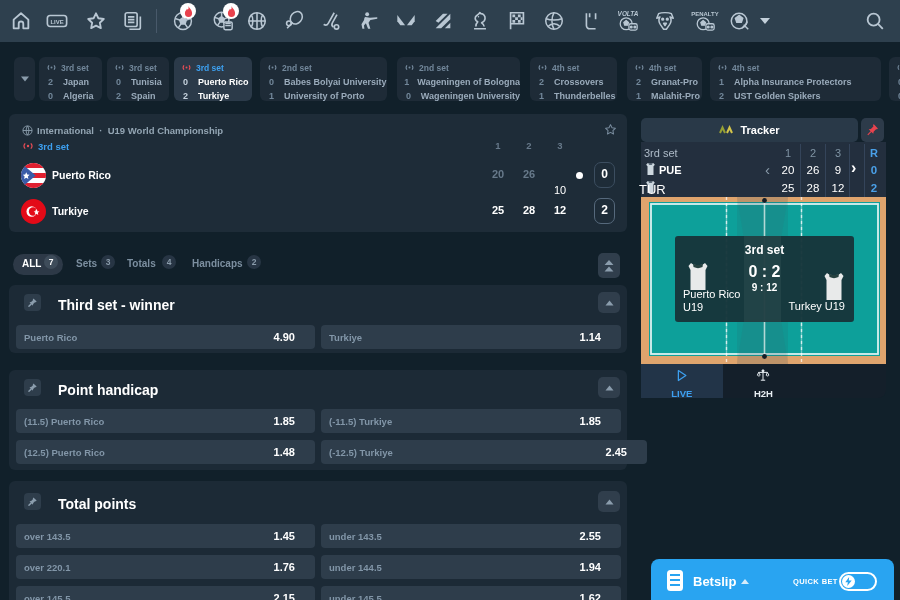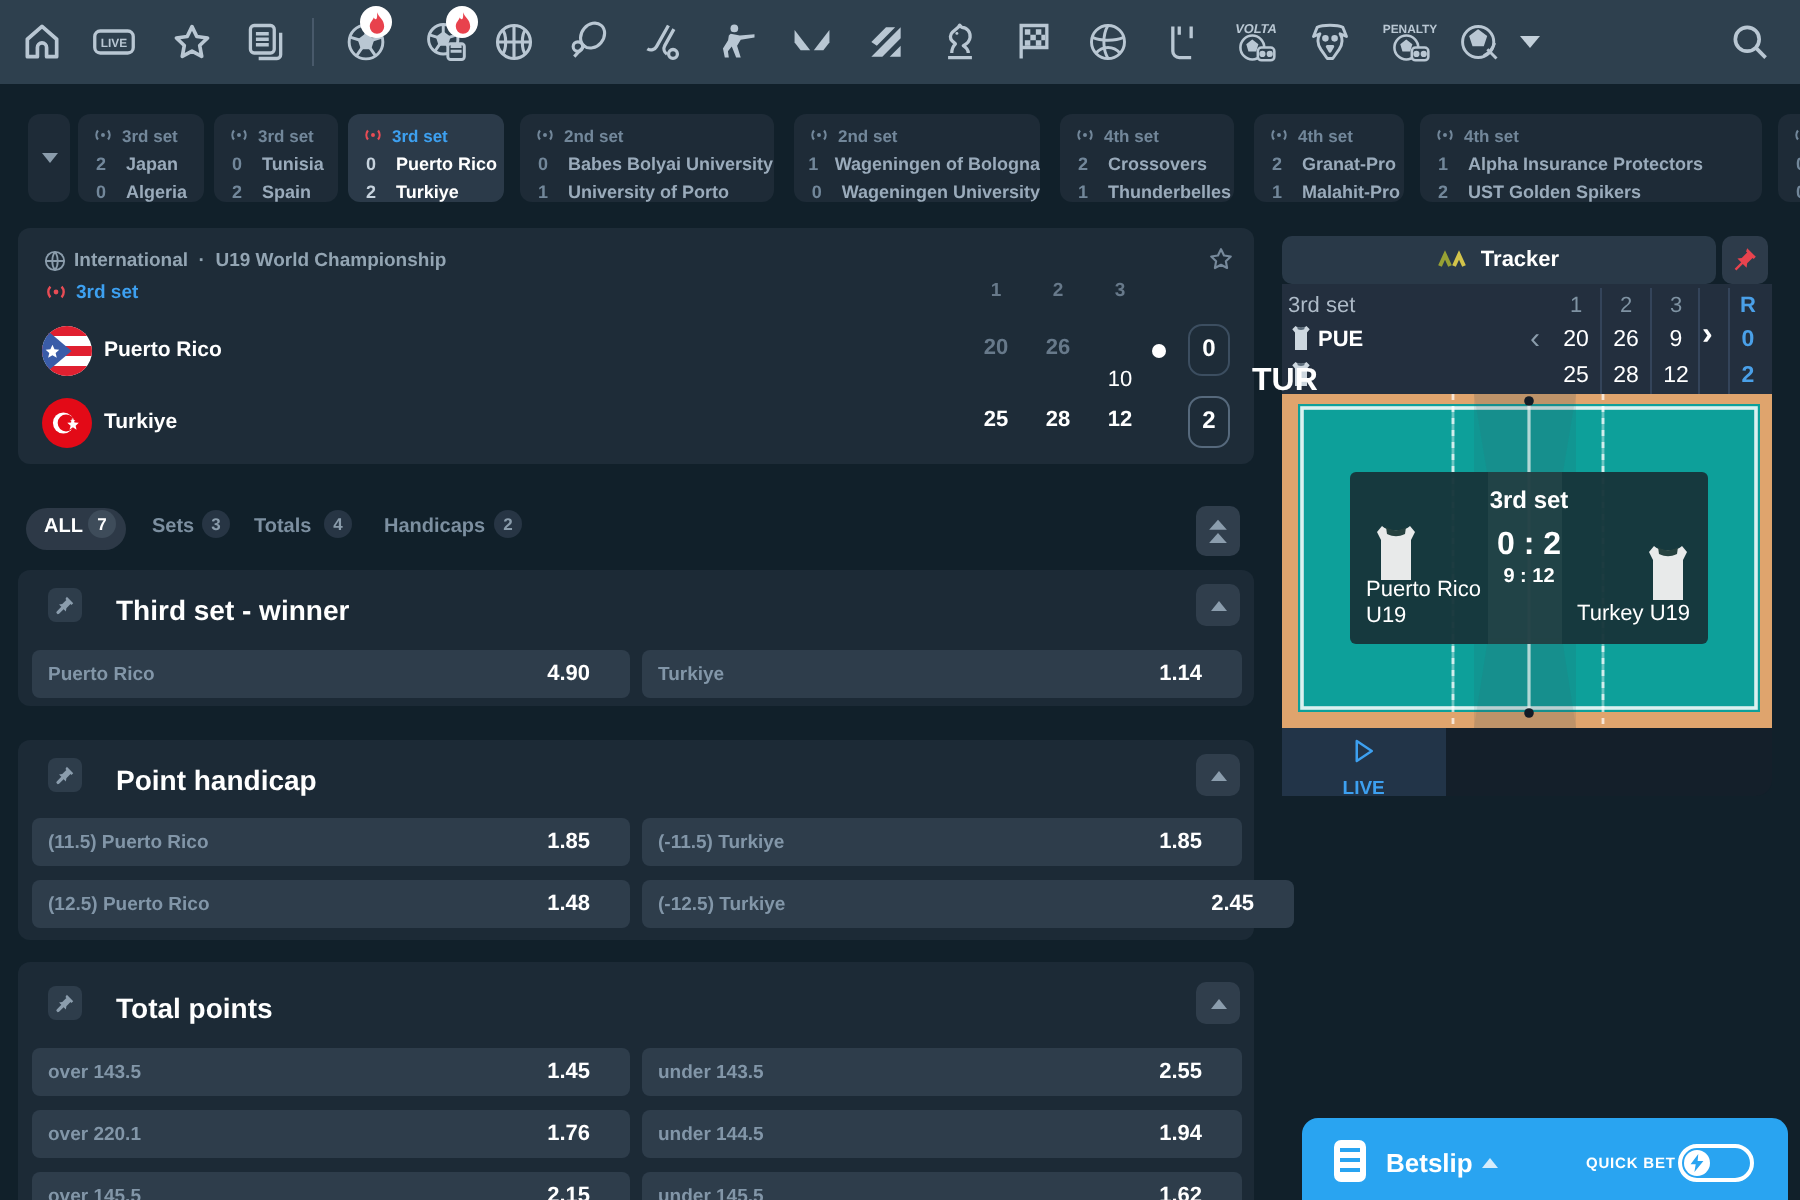--- a/index.html
+++ b/index.html
@@ -484,21 +484,21 @@
  <div class="abs" style="left:644px;top:147px;font-size:11px;color:#aebbc8">3rd set</div>
  <svg class="abs" style="left:646px;top:163px" width="9" height="12" viewBox="0 0 16 22" fill="#cdd7df">
         <path d="M3 0 C5 2 11 2 13 0 L16 3 L13.5 6 L13.5 22 L2.5 22 L2.5 6 L0 3 Z"></path>
         <path d="M4.5 0.5 C6 1.8 10 1.8 11.5 0.5 L11 3 C9 4 7 4 5 3 Z" fill="#5a6a78"></path>
       </svg>
  <div class="abs" style="left:659px;top:164px;font-size:11px;font-weight:bold;color:#fff">PUE</div>
  <svg class="abs" style="left:646px;top:181px" width="9" height="12" viewBox="0 0 16 22" fill="#cdd7df">
         <path d="M3 0 C5 2 11 2 13 0 L16 3 L13.5 6 L13.5 22 L2.5 22 L2.5 6 L0 3 Z"></path>
         <path d="M4.5 0.5 C6 1.8 10 1.8 11.5 0.5 L11 3 C9 4 7 4 5 3 Z" fill="#5a6a78"></path>
       </svg>
- <div class="abs" style="left:626px;top:182px;font-size:16px;font-weight:bold;color:#fff">TUR</div>
+ <div class="abs" style="left:639px;top:182px;font-size:13px;font-weight:normal;color:#fff">TUR</div>
  <div class="abs" style="left:765px;top:161px;font-size:15px;color:#8a9cab">‹</div>
  <div class="abs" style="left:851px;top:159px;font-size:16px;font-weight:bold;color:#fff">›</div>
  <div class="abs" style="left:777px;top:147px;width:22px;text-align:center;font-size:11px;color:#7f93a3">1</div>
  <div class="abs" style="left:802px;top:147px;width:22px;text-align:center;font-size:11px;color:#7f93a3">2</div>
  <div class="abs" style="left:827px;top:147px;width:22px;text-align:center;font-size:11px;color:#7f93a3">3</div>
  <div class="abs" style="left:863px;top:147px;width:22px;text-align:center;font-size:11px;font-weight:bold;color:#4aa0e8">R</div>
  <div class="abs" style="left:777px;top:164px;width:22px;text-align:center;font-size:11.5px;color:#fff">20</div>
  <div class="abs" style="left:802px;top:164px;width:22px;text-align:center;font-size:11.5px;color:#fff">26</div>
  <div class="abs" style="left:827px;top:164px;width:22px;text-align:center;font-size:11.5px;color:#fff">9</div>
  <div class="abs" style="left:863px;top:164px;width:22px;text-align:center;font-size:11.5px;font-weight:bold;color:#4aa0e8">0</div>
@@ -538,20 +538,24 @@
           <path d="M188 76.5 C191 78.6 195 78.6 198 76.5 L197.5 80 C194 81.5 192 81.5 188.5 80 Z" fill="#26413f"></path>
         </g>
  <text x="42" y="101" font-size="11" fill="#fff" font-family="Liberation Sans">Puerto Rico</text>
  <text x="42" y="114" font-size="11" fill="#fff" font-family="Liberation Sans">U19</text>
  <text x="204" y="113" text-anchor="end" font-size="11" fill="#fff" font-family="Liberation Sans">Turkey U19</text>
 </svg>
 <div id="tabs">
  <div class="tab active"><svg style="margin-top:4px" width="15" height="15" viewBox="0 0 24 24" fill="none" stroke="#3da0f0" stroke-width="2" stroke-linejoin="round">
             <path d="M7 4 L19 12 L7 20 Z"></path>
           </svg><div class="tlbl">LIVE</div></div>
+ <div class="tab"><svg style="margin-top:4px" width="16" height="15" viewBox="0 0 24 24" fill="none" stroke="#e8eef3" stroke-width="1.6">
+            <path d="M12 4.5 V19.5 M8.5 19.5 H15.5 M5 7 H19 M5 7 L3 11.5 A2.7 2.7 0 0 0 7.5 11.5 Z M19 7 L17 11.5 A2.7 2.7 0 0 0 21.5 11.5 Z"></path>
+            <circle cx="12" cy="4.5" r="1.6" fill="#e8eef3"></circle>
+          </svg><div class="tlbl">H2H</div></div>
 </div>
 </div>
 <div id="betslip"></div>
 <div class="abs" style="left:667px;top:570px;width:16px;height:21px;background:#fff;border-radius:3.5px"></div>
 <div class="abs" style="left:670px;top:574px;width:10px;height:2.2px;background:#29a4f1"></div>
 <div class="abs" style="left:670px;top:579px;width:10px;height:2.2px;background:#29a4f1"></div>
 <div class="abs" style="left:670px;top:584px;width:10px;height:2.2px;background:#29a4f1"></div>
 <div class="abs" style="left:693px;top:574px;font-size:13px;font-weight:bold;color:#fff">Betslip</div>
 <svg class="abs" style="left:740px;top:578px" width="10" height="7" viewBox="0 0 10 7" fill="#d5ecfb">
       <path d="M1 6 H9 L5 1 Z"></path>

